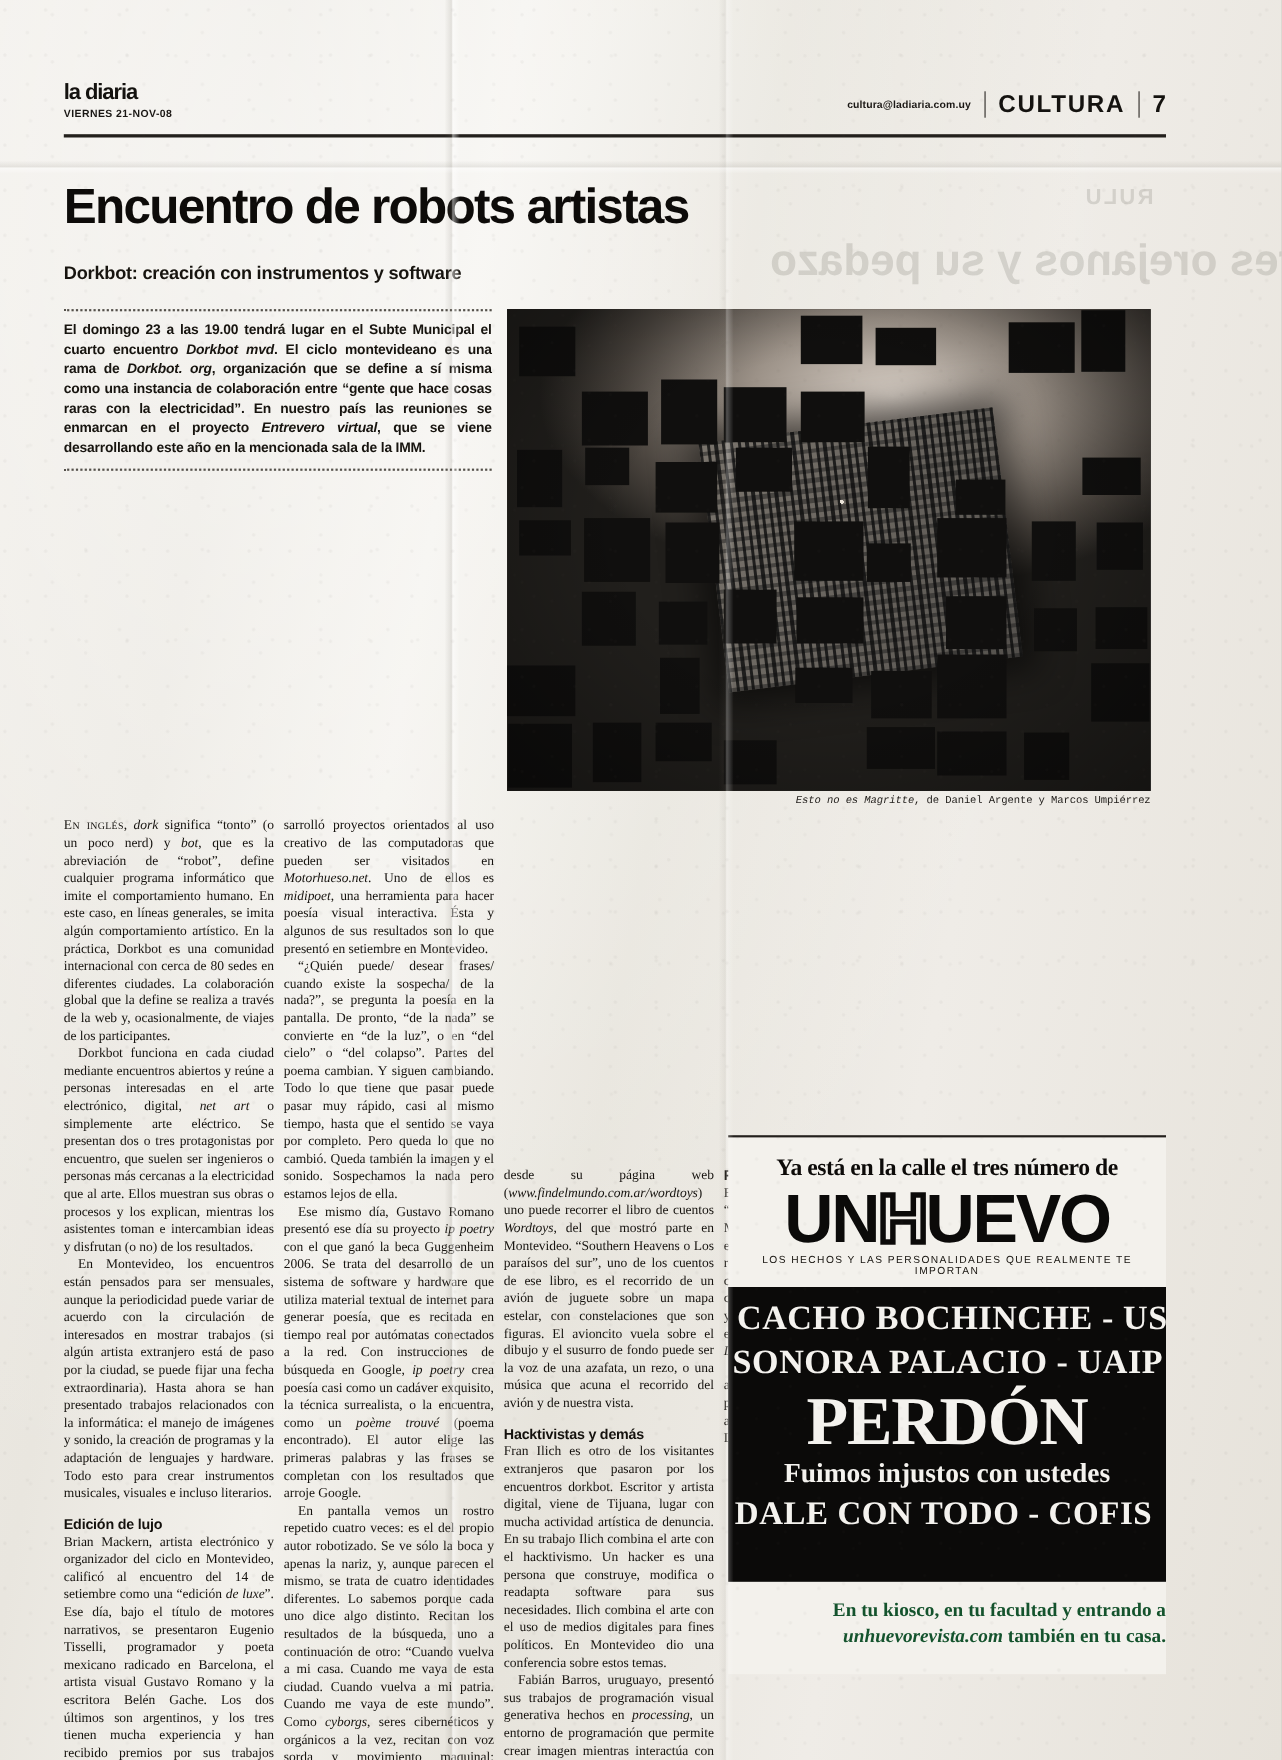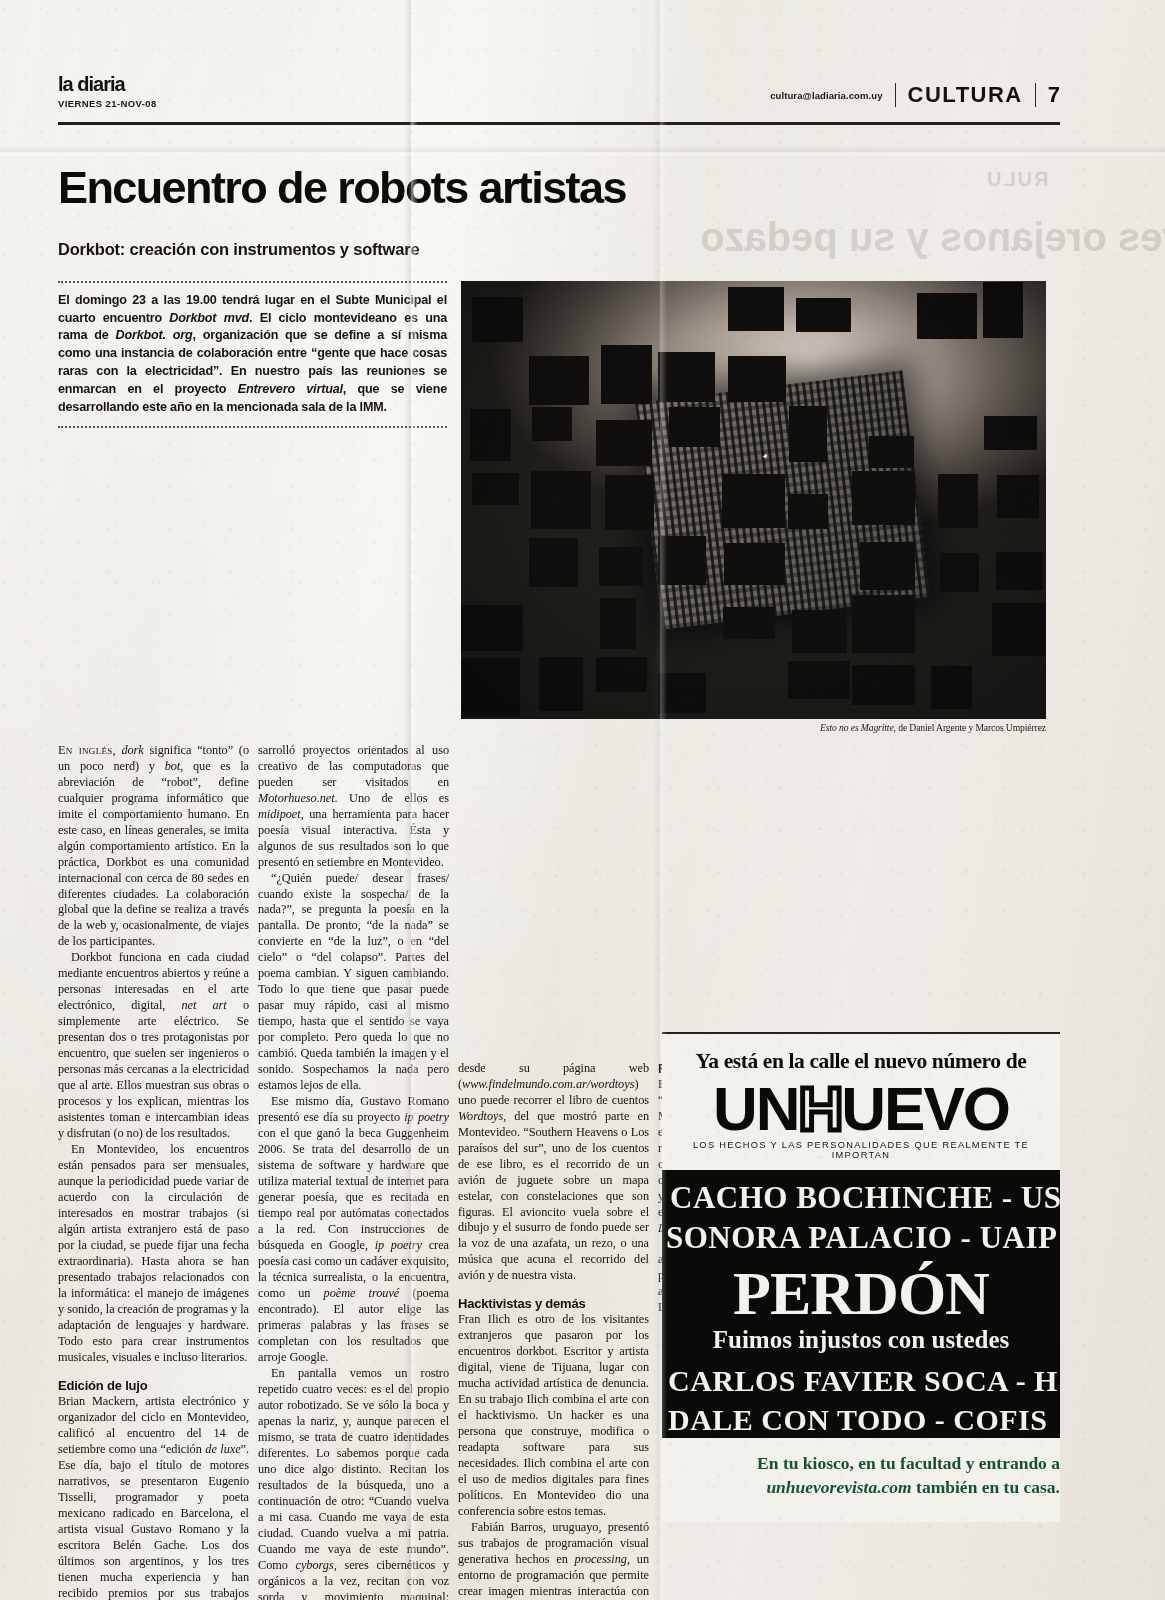--- a/index.html
+++ b/index.html
@@ -127,21 +127,21 @@
   
   .mosaic { position:absolute; inset:0; }
   .mosaic span {
     position:absolute; background:#100f0e;
   }
   .photo .vignette {
     position:absolute; inset:0;
     background:radial-gradient(ellipse at 50% 45%, rgba(0,0,0,0) 45%, rgba(0,0,0,.38) 100%);
   }
   .photo-caption {
-    font-family:Liberation Serif, serif;
+    font-family:Liberation Mono, monospace;
     font-size:9.6px; color:#1e1b18; text-align:right;
     margin-top:3px; letter-spacing:-.1px;
   }
   .photo-caption i { font-style:italic; }
 
   
   .cols { display:flex; margin-top:8px; }
   .col { width:200px; padding-right:9px; }
   .col:last-child { padding-right:0; }
   .body-txt {
@@ -368,31 +368,30 @@
           <p>Mientras tanto, para este domingo están fijadas las presentaciones de “Cacharreando con Arduino”, por Enrique Aguerre, y de “Esto no es Magritte”, por Daniel Argente y Marcos Umpiérrez. ∎</p>
         </div>
         <div class="byline">Silvana Burgell</div>
       </div>
 
     </div>
   </div>
 
   <div class="ad">
     <div class="ad-rule"></div>
-    <div class="ad-head">Ya está en la calle el nuevo número de</div>
+    <div class="ad-head">Ya está en la calle el tres número de</div>
     <div class="ad-logo">
       <span>UN</span><span class="hollow">H</span><span>UEVO</span>
     </div>
     <div class="ad-tag">LOS HECHOS Y LAS PERSONALIDADES QUE REALMENTE TE IMPORTAN</div>
     <div class="ad-strip">
       <div class="line l1">CACHO BOCHINCHE - USA</div>
       <div class="line l2">SONORA PALACIO - UAIP</div>
       <div class="line l3">PERDÓN</div>
       <div class="line l4">Fuimos injustos con ustedes</div>
-      <div class="line l5">CARLOS FAVIER SOCA - H</div>
       <div class="line l6">DALE CON TODO - COFIS</div>
     </div>
     <div class="ad-foot">
       <b>En tu kiosco, en tu facultad y entrando a</b><br>
       <i>unhuevorevista.com</i><b> también en tu casa.</b>
     </div>
   </div>
 
   <div class="crease" style="left:404px;"></div>
   <div class="crease" style="left:653px; opacity:.55;"></div>

